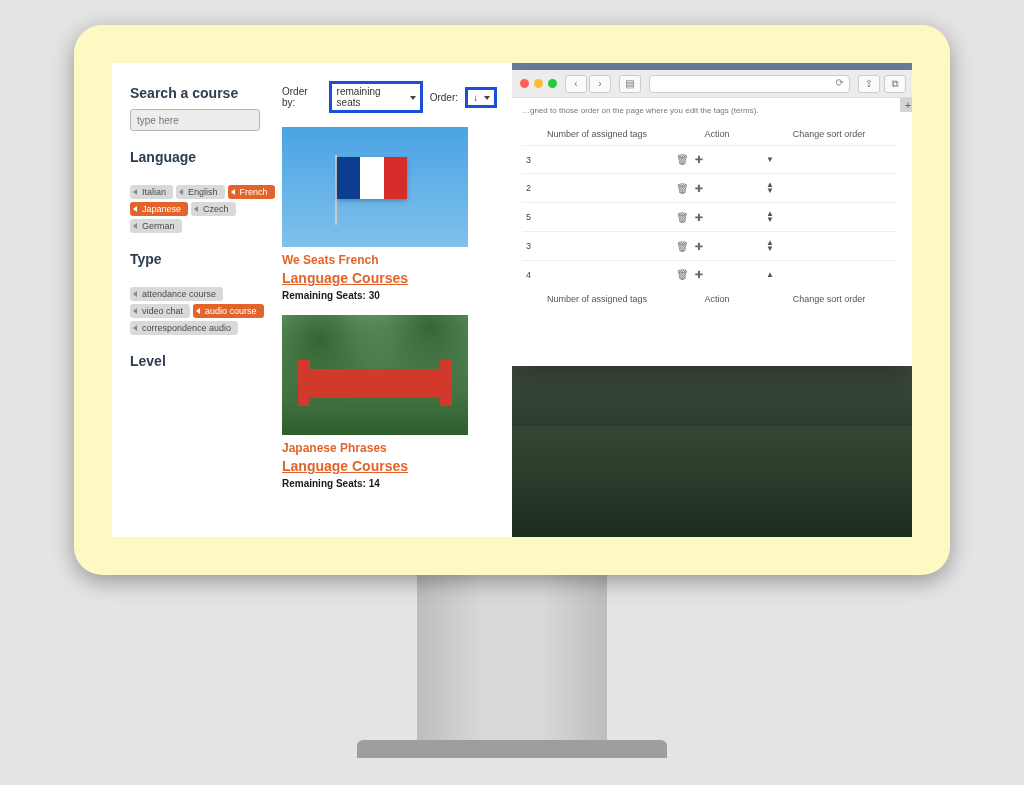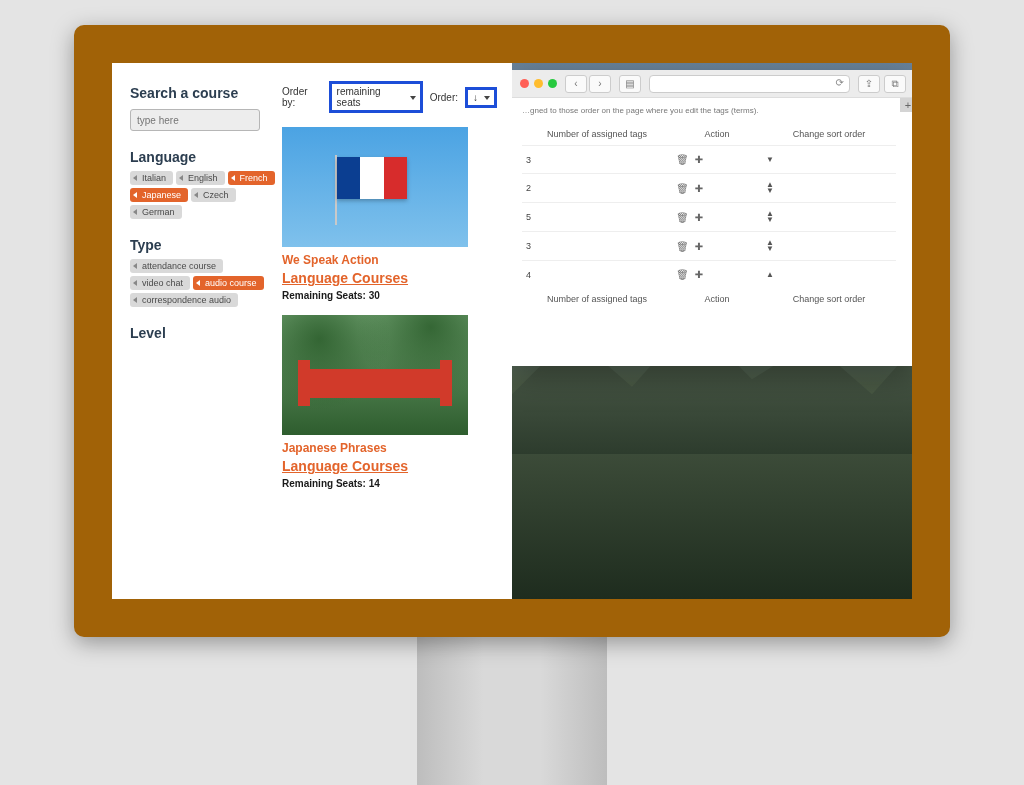--- a/index.html
+++ b/index.html
@@ -1,35 +1,35 @@
 <!DOCTYPE html>
 <html><head>
 <meta charset="utf-8">
 <style>
 * { margin: 0; padding: 0; box-sizing: border-box; font-family: -apple-system, "Segoe UI", Helvetica, Arial, sans-serif; }
 body { background: #e4e4e4; width: 1024px; height: 785px; overflow: hidden; position: relative; }
 
 
 .monitor { position: absolute; left: 74px; top: 25px; width: 876px; }
-.bezel { background: #a16207; border-radius: 10px; width: 876px; height: 612px; position: relative; box-shadow: 0 6px 22px rgba(0,0,0,.35); }
+.bezel { background: #fef9c3; border-radius: 28px; width: 876px; height: 550px; position: relative; box-shadow: 0 6px 22px rgba(0,0,0,.35); }
 .screen { position: absolute; inset: 38px; background:#fff; overflow:hidden; }
 .stand-neck { width: 190px; height: 165px; background: linear-gradient(90deg,#bdbdbd,#d9d9d9 35%,#d9d9d9 65%,#bdbdbd); margin: 0 auto; }
 .stand-base { width: 310px; height: 18px; background: #9e9e9e; border-radius: 6px 6px 0 0; margin: 0 auto; }
 
 
 .screen { display:flex; }
 .pane-left { width: 400px; background:#fff; display:flex; position:relative; }
 .pane-right { flex:1; position:relative; overflow:hidden; }
 
 
 .sidebar { width: 170px; padding: 22px 0 0 18px; }
 .h-search { font-size: 14px; font-weight: 700; color:#2c3e50; }
 .search-box { margin-top:8px; width: 130px; height:22px; border:1px solid #b6b6b6; background:#ededed; color:#8a8a8a; font-size:10px; padding:0 6px; border-radius:3px; }
 .h-section { font-size:14px; font-weight:700; color:#2c3e50; margin-top:18px; }
-.tags { margin-top:6px; display:flex; flex-wrap:wrap; gap:3px; max-width:145px; }
+.tags { margin-top:20px; display:flex; flex-wrap:wrap; gap:3px; max-width:145px; }
 .tag { font-size:9px; padding:2px 7px 2px 12px; background:#d9d9d9; color:#4a4a4a; border-radius:3px; position:relative; cursor:pointer; }
 .tag::before { content:""; position:absolute; left:3px; top:50%; transform:translateY(-50%); border-top:3px solid transparent; border-bottom:3px solid transparent; border-right:4px solid #888; }
 .tag.active { background:#e3642b; color:#fff; }
 .tag.active::before { border-right-color:#fff; }
 
 
 .results { flex:1; padding: 18px 15px 0 0; }
 .order-bar { display:flex; align-items:center; justify-content:flex-end; gap:7px; font-size:10px; color:#333; }
 .select { border:3px solid #1d4ed8; background:#fff; font-size:10px; padding:2px 16px 2px 5px; position:relative; cursor:pointer; }
 .select .caret { position:absolute; right:4px; top:50%; transform:translateY(-25%); border-left:3px solid transparent; border-right:3px solid transparent; border-top:4px solid #444; }
@@ -129,21 +129,21 @@
             <div class="card-img">
               <div class="flag-wrap">
                   <div class="pole"></div>
                   <div class="flag">
                     <div class="fb"></div>
                     <div class="fw"></div>
                     <div class="fr"></div>
                   </div>
                 </div>
             </div>
-            <div class="card-title">We Speak Action</div>
+            <div class="card-title">We Seats French</div>
             <div class="card-sub">Language Courses</div>
             <div class="card-seats">Remaining Seats: 30</div>
           </div>
 
           <div class="card">
             <div class="card-img">
               <div class="bridge-wrap">
                   <div class="foliage"></div>
                   <div class="bridge"></div>
                 </div>

